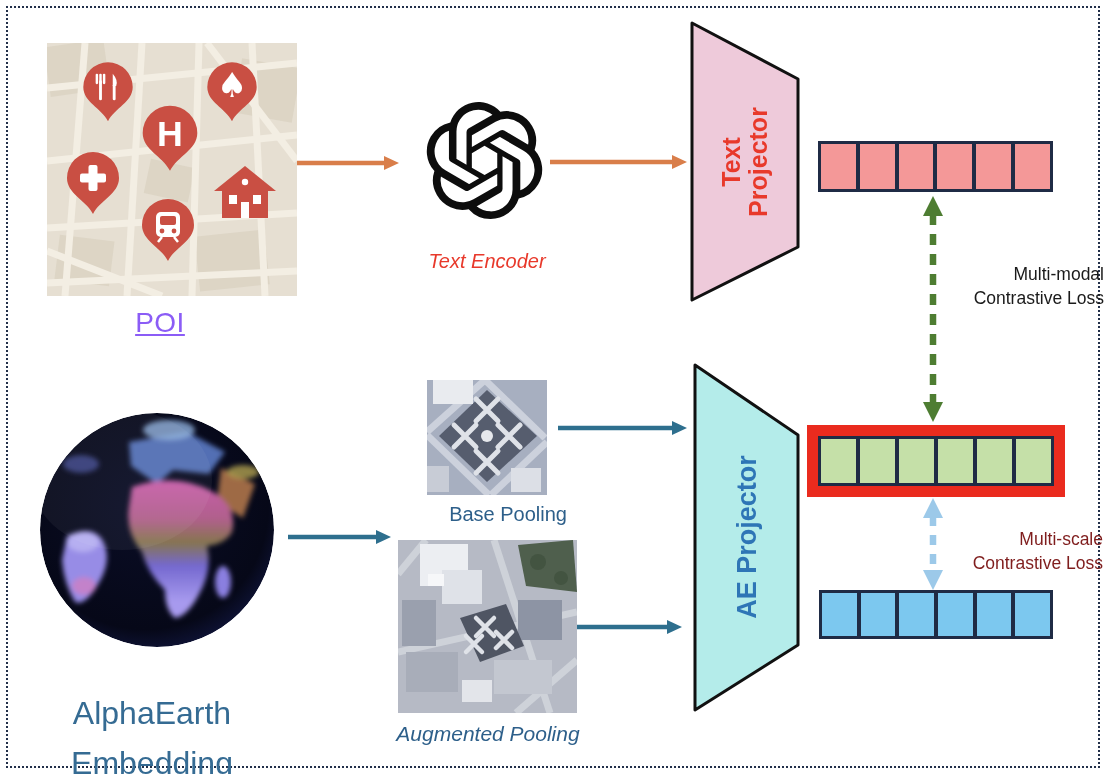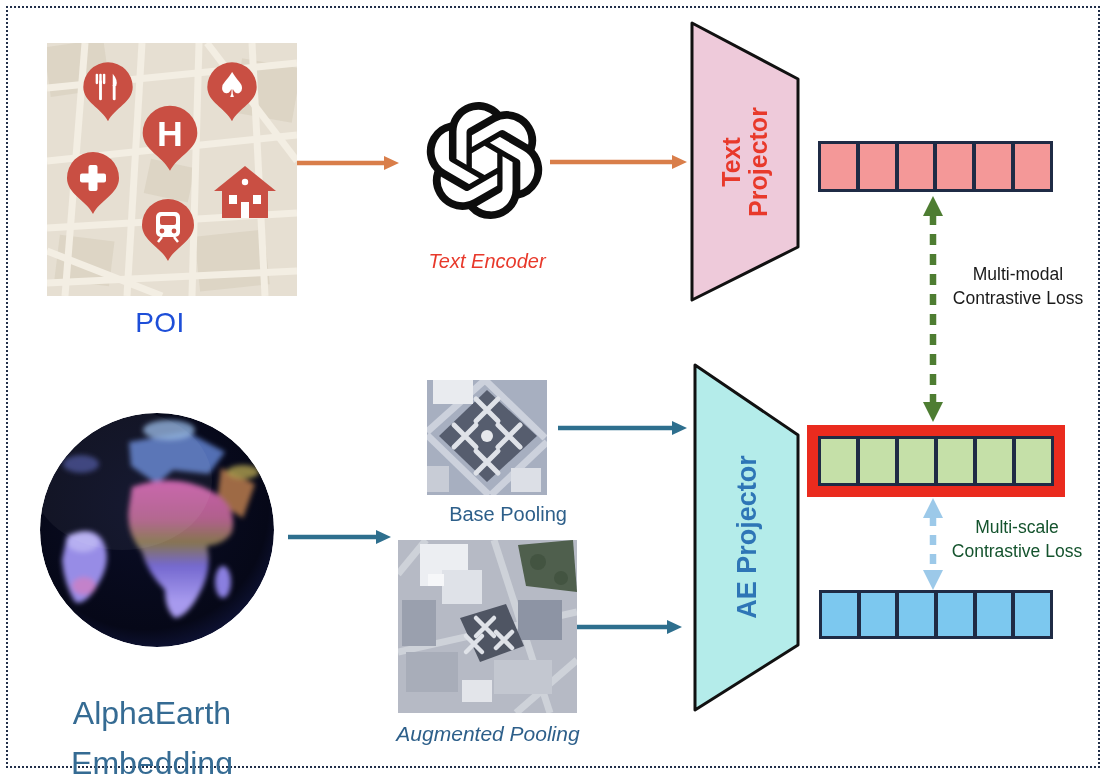--- a/index.html
+++ b/index.html
@@ -5,21 +5,21 @@
   html,body{margin:0;padding:0;background:#fff;font-family:"Liberation Sans",sans-serif;}
   .canvas{position:relative;width:1106px;height:774px;background:#fff;overflow:hidden;}
   .abs{position:absolute;box-sizing:border-box;}
   .frame{inset:6px;border:2px dotted #22304a;}
   .lbl{text-align:center;}
   .poi-lbl{left:100px;top:307px;width:120px;font-size:28px;letter-spacing:.5px;}
   .enc-lbl{left:407px;top:250px;width:160px;font-size:20px;}
   .base-lbl{left:407px;top:503px;width:160px;font-size:20px;}
   .aug-lbl{left:388px;top:722px;width:200px;font-size:21px;}
   .globe-lbl{left:42px;top:689px;width:220px;font-size:32px;line-height:1.55;}
-  .loss-lbl{width:172px;font-size:17.5px;line-height:1.38;}
+  .loss-lbl{width:172px;font-size:17.5px;line-height:1.38;text-align:right;}
   .mm-loss{left:932px;top:262px;}
   .ms-loss{left:931px;top:515px;}
   .proj-lbl{transform:translate(-50%,-50%) rotate(-90deg);font-weight:bold;}
   .tp-lbl{left:745px;top:162px;width:150px;font-size:25px;line-height:1.08;}
   .ae-lbl{left:747px;top:537px;width:300px;font-size:27px;white-space:nowrap;}
   .vector{display:flex;border:3px solid #1f2b45;}
   .vector .cell{flex:1;background:inherit;}
   .vector .cell + .cell{border-left:4px solid #1f2b45;}
   .vec-text{left:818px;top:141px;width:235px;height:51px;}
   .vec-frame{left:807px;top:425px;width:258px;height:72px;}
@@ -125,21 +125,21 @@
 
     <g transform="translate(121,182)">
       <use href="#pin" fill="#c94f43"></use>
       <rect x="-12" y="-13" width="24" height="25" rx="5" fill="#fff"></rect>
       <rect x="-8" y="-9" width="16" height="9" rx="2" fill="#c94f43"></rect>
       <circle cx="-6" cy="6" r="2.4" fill="#c94f43"></circle>
         <circle cx="6" cy="6" r="2.4" fill="#c94f43"></circle>
       <path d="M-6,12 L-10,17 M6,12 L10,17" stroke="#fff" stroke-width="2.5"></path>
     </g>
   </svg>
-  <div class="abs lbl poi-lbl" style="color: #1d4ed8;">POI</div>
+  <div class="abs lbl poi-lbl" style="color: #8b5cf6; text-decoration: underline;">POI</div>
 
   <svg class="abs" style="left:426px;top:101px" width="117" height="119" viewBox="0 0 24 24">
     <path fill="#0d0d0d" d="M22.2819 9.8211a5.9847 5.9847 0 0 0-.5157-4.9108 6.0462 6.0462 0 0 0-6.5098-2.9A6.0651 6.0651 0 0 0 4.9807 4.1818a5.9847 5.9847 0 0 0-3.9977 2.9 6.0462 6.0462 0 0 0 .7427 7.0966 5.98 5.98 0 0 0 .511 4.9107 6.051 6.051 0 0 0 6.5146 2.9001A5.9847 5.9847 0 0 0 13.2599 24a6.0557 6.0557 0 0 0 5.7718-4.2058 5.9894 5.9894 0 0 0 3.9977-2.9001 6.0557 6.0557 0 0 0-.7475-7.0729zm-9.022 12.6081a4.4755 4.4755 0 0 1-2.8764-1.0408l.1419-.0804 4.7783-2.7582a.7948.7948 0 0 0 .3927-.6813v-6.7369l2.02 1.1686a.071.071 0 0 1 .038.0615v5.5826a4.504 4.504 0 0 1-4.4945 4.4944zm-9.6607-4.1254a4.4708 4.4708 0 0 1-.5346-3.0137l.142.0852 4.783 2.7582a.7712.7712 0 0 0 .7806 0l5.8428-3.3685v2.3324a.0804.0804 0 0 1-.0332.0615L9.74 19.9502a4.4992 4.4992 0 0 1-6.1408-1.6464zM2.3408 7.8956a4.485 4.485 0 0 1 2.3655-1.9728V11.6a.7664.7664 0 0 0 .3879.6765l5.8144 3.3543-2.0201 1.1685a.0757.0757 0 0 1-.071 0l-4.8303-2.7865A4.504 4.504 0 0 1 2.3408 7.8956zm16.5963 3.8558L13.1038 8.364 15.1192 7.2a.0757.0757 0 0 1 .071 0l4.8303 2.7913a4.4944 4.4944 0 0 1-.6765 8.1042v-5.6772a.79.79 0 0 0-.407-.667zm2.0107-3.0231l-.142-.0852-4.7735-2.7818a.7759.7759 0 0 0-.7854 0L9.409 9.2297V6.8974a.0662.0662 0 0 1 .0284-.0615l4.8303-2.7866a4.4992 4.4992 0 0 1 6.6802 4.66zM8.3065 12.863l-2.02-1.1638a.0804.0804 0 0 1-.038-.0567V6.0742a4.4992 4.4992 0 0 1 7.3757-3.4537l-.142.0805L8.704 5.459a.7948.7948 0 0 0-.3927.6813zm1.0976-2.3654l2.602-1.4998 2.6069 1.4998v2.9994l-2.5974 1.4997-2.6067-1.4997Z"></path>
   </svg>
   <div class="abs lbl enc-lbl" style="color: rgb(232, 57, 43); font-style: italic;">Text Encoder</div>
 
   <div class="abs lbl proj-lbl tp-lbl" style="color: rgb(232, 57, 43);">Text Projector</div>
   <div class="abs lbl proj-lbl ae-lbl" style="color: rgb(46, 117, 182);">AE Projector</div>
 
   <div class="abs vector vec-text" style="background: rgb(244, 152, 152); border-color: rgb(31, 43, 69);">
@@ -165,21 +165,21 @@
   <div class="abs vector vec-aug" style="background: rgb(124, 200, 239); border-color: rgb(31, 43, 69);">
       <div class="cell"></div>
       <div class="cell"></div>
       <div class="cell"></div>
       <div class="cell"></div>
       <div class="cell"></div>
       <div class="cell"></div>
     </div>
 
   <div class="abs lbl loss-lbl mm-loss" style="color: rgb(26, 26, 26);">Multi-modal Contrastive Loss</div>
-  <div class="abs lbl loss-lbl ms-loss" style="color: #14532d;">Multi-scale Contrastive Loss</div>
+  <div class="abs lbl loss-lbl ms-loss" style="color: #7f1d1d; margin-top: 12px;">Multi-scale Contrastive Loss</div>
 
   <svg class="abs" style="left:427px;top:380px" width="120" height="115" viewBox="0 0 120 115">
     <rect width="120" height="115" fill="#a7afc0"></rect>
     <g stroke="#ccd1dc" stroke-width="7" fill="none">
       <path d="M58,0 L118,58"></path>
         <path d="M62,115 L0,55"></path>
         <path d="M58,0 L0,52"></path>
         <path d="M64,115 L120,62"></path>
     </g>
     <polygon points="60,10 110,56 60,102 12,56" fill="#565d6e"></polygon>

